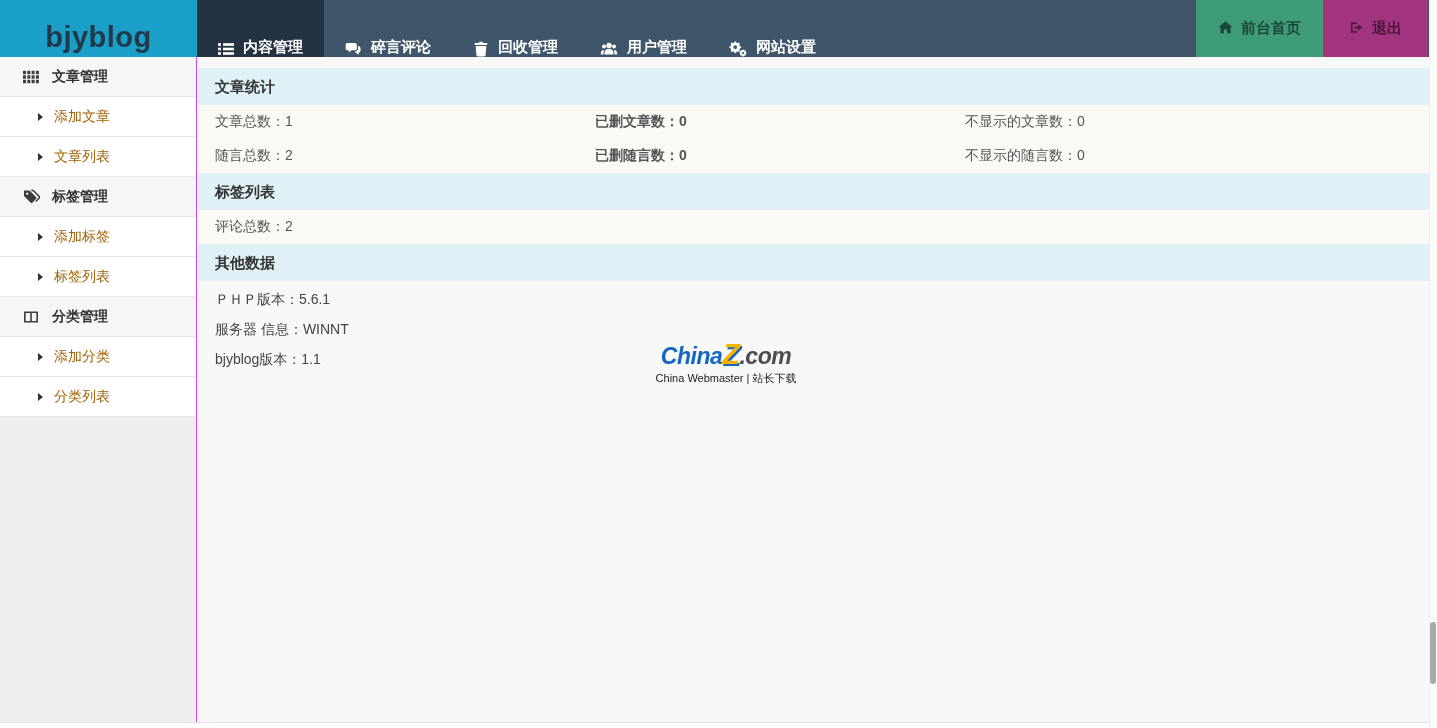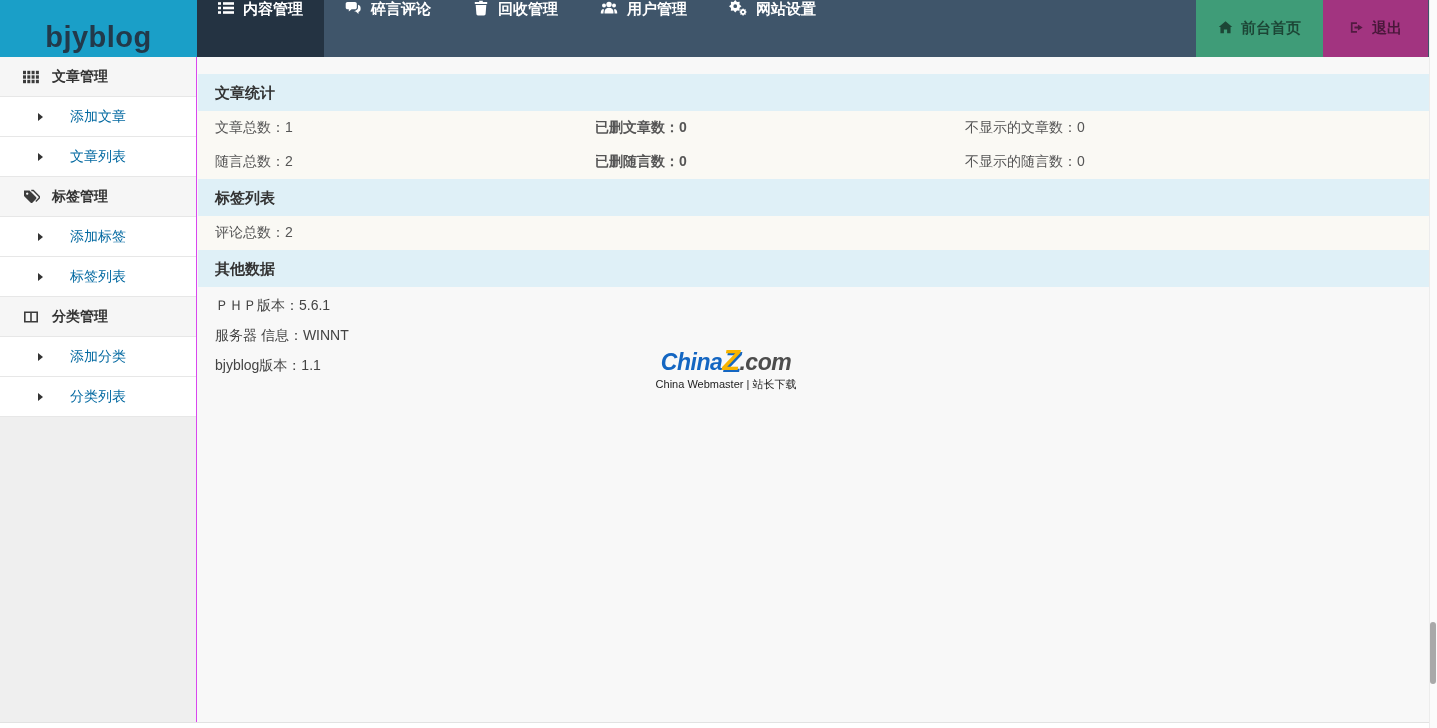--- a/index.html
+++ b/index.html
@@ -10,21 +10,21 @@
   }
   
   .topbar { position:absolute; top:0; left:0; right:0; height:57px; display:flex; background:#3f556a; }
   .logo {
     width:197px; height:74px; background:#1a9fc8; color:#22394a;
     font-size:29px; font-weight:bold; display:flex; align-items:center; justify-content:center;
     letter-spacing:0.5px; cursor:pointer;
   }
   .mainnav { flex:1; display:flex; }
   .nav-item {
-    display:flex; align-items:flex-start; gap:9px; padding:0 21px; color:#fff;
+    display:flex; align-items:flex-end; gap:9px; padding:0 21px; color:#fff;
     font-size:15px; font-weight:bold; cursor:pointer; white-space:nowrap;
   }
   .nav-item.active { background:#243342; }
   .nav-item svg { display:block; }
   .nav-spacer { flex:1; }
   .nav-btn {
     display:flex; align-items:center; gap:8px; padding:0 22px;
     font-size:15px; font-weight:bold; cursor:pointer; white-space:nowrap;
     color:rgba(0,0,0,0.55);
   }
@@ -33,31 +33,31 @@
   
   .sidebar {
     position:absolute; top:57px; left:0; width:197px; bottom:6px;
     background:#efefef; border-right:1px solid #d946ef;
   }
   .side-row {
     height:40px; display:flex; align-items:center; border-bottom:1px solid #e7e7e7;
     cursor:pointer; font-size:14px;
   }
   .side-head { background:#f6f6f6; color:#333; font-weight:bold; }
-  .side-sub  { background:#ffffff; color:#0369a1;gap:16px; }
+  .side-sub  { background:#ffffff; color:#a16207; }
   .side-head .s-icon { margin-left:23px; width:17px; color:#3c3c3c; display:flex; }
   .side-head .s-label { margin-left:12px; }
   .caret {
     margin-left:38px; width:0; height:0;
     border-left:5px solid #333; border-top:4px solid transparent; border-bottom:4px solid transparent;
   }
   .side-sub .s-label { margin-left:11px; }
   
   .main { position:absolute; left:198px; top:57px; right:8px; bottom:6px; background:#f8f8f8; }
-  .content { padding-top:17px; }
+  .content { padding-top:11px; }
   .sec-head {
     height:37px; line-height:37px; background:#dff0f7; color:#333;
     font-size:15px; font-weight:bold; padding:0 17px;
   }
   .sec-row {
     height:34px; background:#faf9f4; display:flex; align-items:center;
     font-size:14px; color:#555; padding-left:17px;
   }
   .sec-row .c1 { width:380px; }
   .sec-row .c2 { width:370px;font-weight:bold; }

